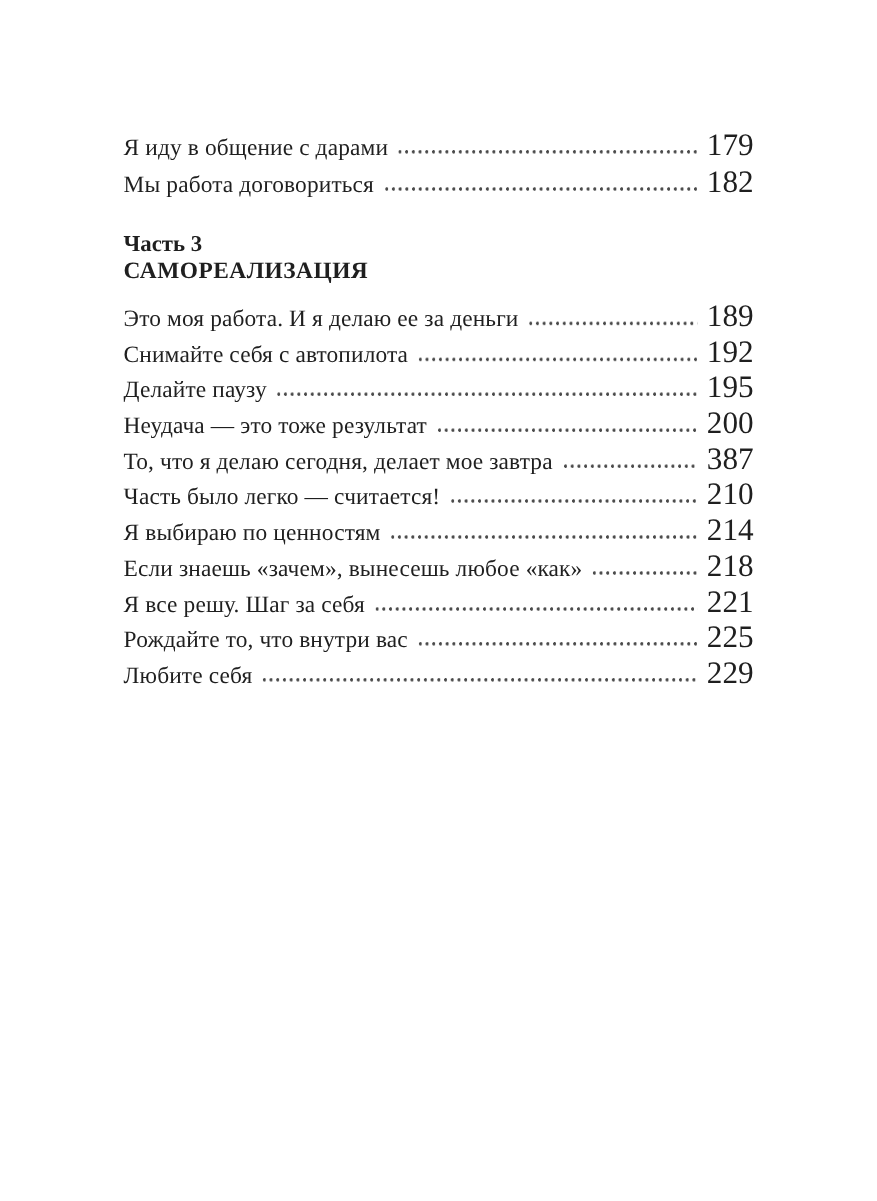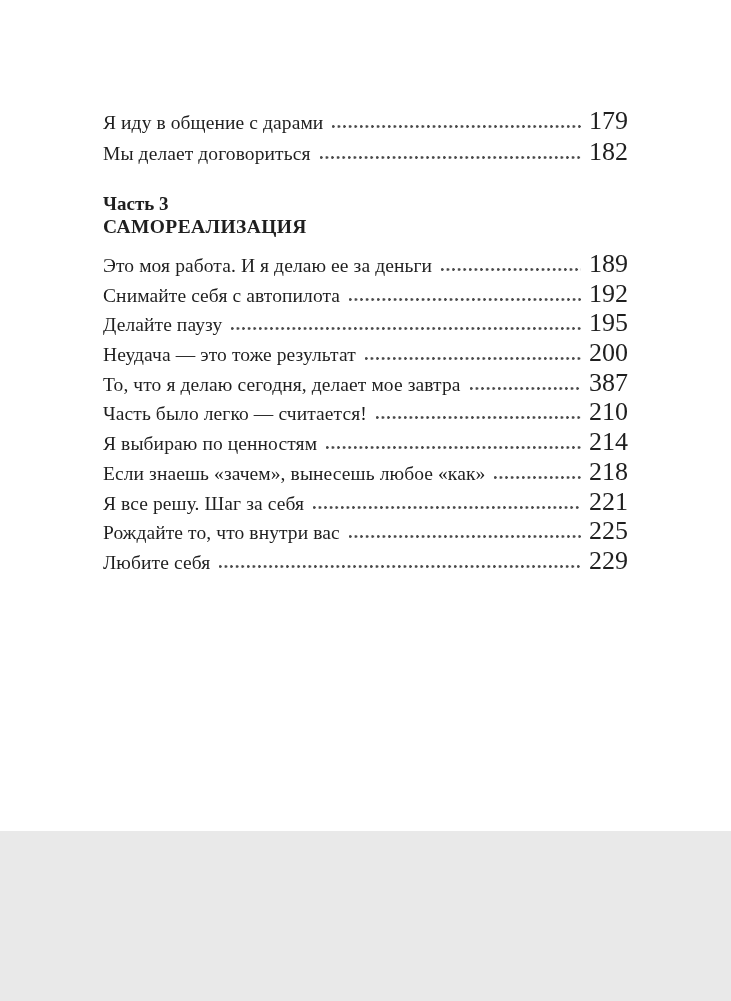--- a/index.html
+++ b/index.html
@@ -1,19 +1,19 @@
 <!DOCTYPE html>
 <html lang="ru"><head>
 <meta charset="utf-8">
 <style>
   html, body { margin: 0; padding: 0; background: #e9e9e9; }
   .page {
     position: relative;
     width: 731px;
-    height: 831px;
+    height: 1001px;
     margin: 0 auto;
     background: #ffffff;
     font-family: "Liberation Serif", "DejaVu Serif", serif;
     color: #1f1f1f;
     overflow: hidden;
   }
   .toc {
     position: absolute;
     left: 103px;
     top: 106px;
@@ -64,21 +64,21 @@
 <div class="page">
   <div class="toc">
     <div class="toc-group toc-group-top" id="toc-top">
   <div class="row">
     <span class="title">Я иду в общение с дарами</span>
     <span class="leader"></span>
     <span class="pagenum">179</span>
   </div>
 
   <div class="row">
-    <span class="title">Мы делает договориться</span>
+    <span class="title">Мы работа договориться</span>
     <span class="leader"></span>
     <span class="pagenum">182</span>
   </div>
 </div>
 
     <div class="section-header">
       <div class="part-label">Часть 3</div>
       <div class="part-title">САМОРЕАЛИЗАЦИЯ</div>
     </div>
 

